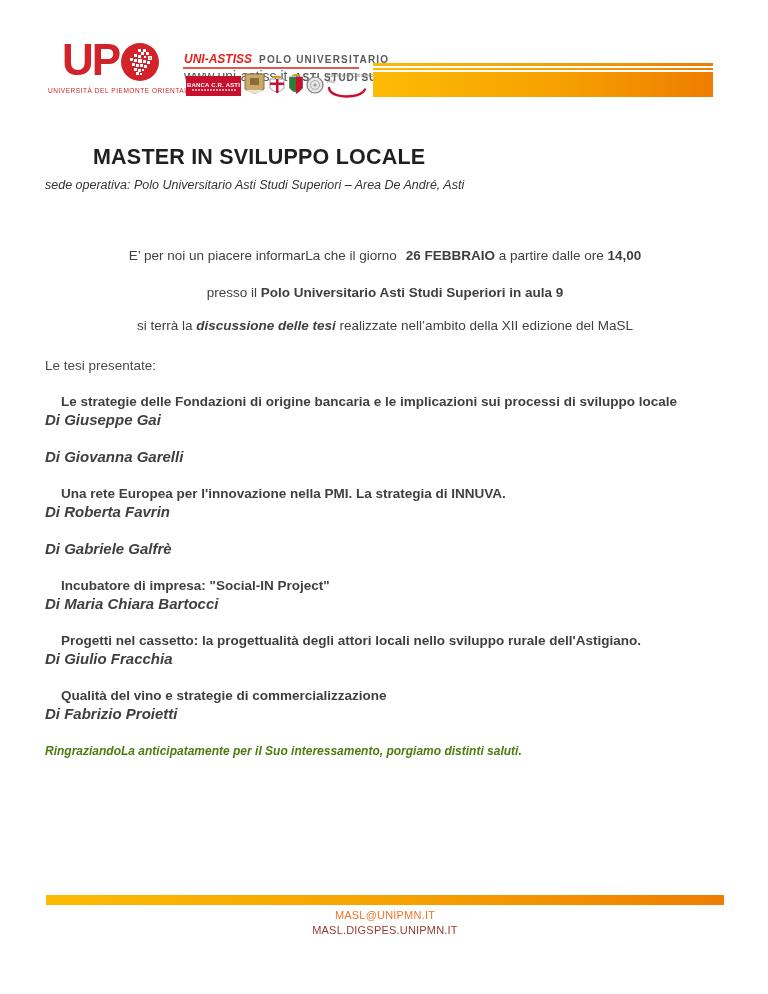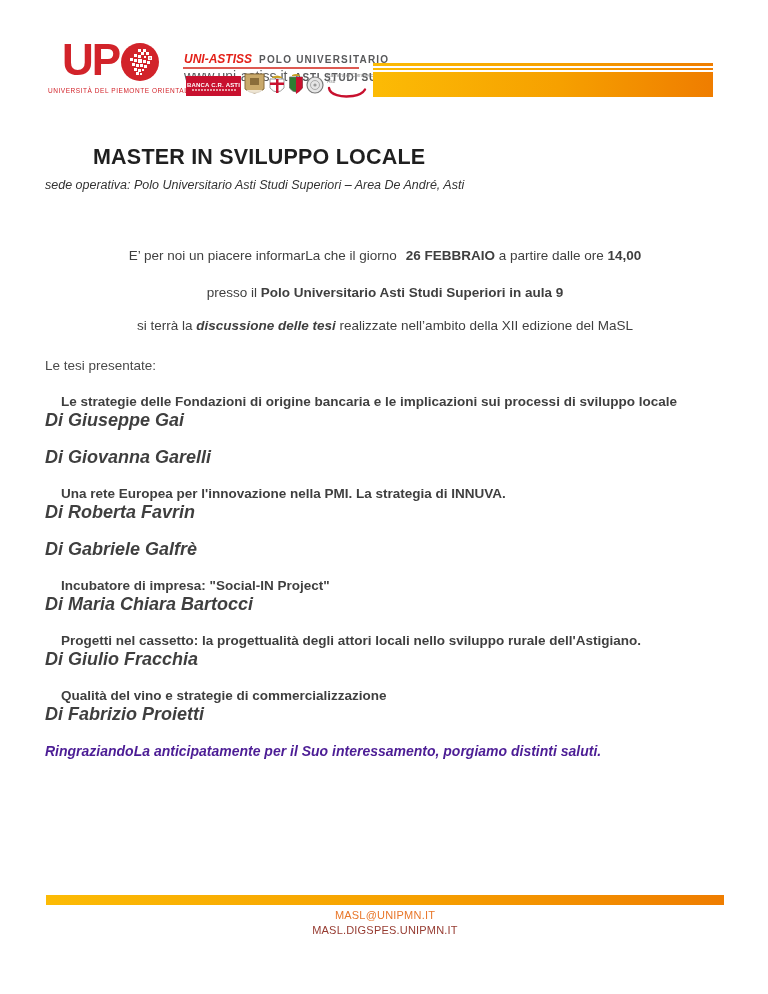--- a/index.html
+++ b/index.html
@@ -52,22 +52,22 @@
   .p3 { top:318px; }
   .b  { font-weight:bold; }
   .bi { font-weight:bold; font-style:italic; }
   .p1-date { margin-left:5px; }
 
   .list-intro { position:absolute; left:45px; top:358px; font-size:13.5px; color:#4a4a4a; }
 
   .theses { position:absolute; left:45px; top:393px; width:680px; }
   .thesis { margin-bottom:19px; }
   .t-title  { font-size:13.5px; font-weight:bold; color:#3f3f3f; line-height:18px;padding-left:16px; }
-  .t-author { font-size:18px; font-weight:bold; font-style:italic; color:#3f3f3f; line-height:18px; }
-  .closing { font-size:14px; font-weight:bold; font-style:italic; color:#4c1d95; line-height:18px; }
+  .t-author { font-size:15px; font-weight:bold; font-style:italic; color:#3f3f3f; line-height:18px; }
+  .closing { font-size:12px; font-weight:bold; font-style:italic; color:#4d7c0f; line-height:18px; }
 
   
   .footbar { position:absolute; left:46px; top:895px; width:678px; height:10px; }
   .foot-email { position:absolute; left:45px; top:909px; width:680px; text-align:center;
                 font-size:11px; color:#e8772a; letter-spacing:0.2px; }
   .foot-site  { position:absolute; left:45px; top:924px; width:680px; text-align:center;
                 font-size:11px; color:#963b31; letter-spacing:0.2px; }
 </style>
 </head>
 <body>

